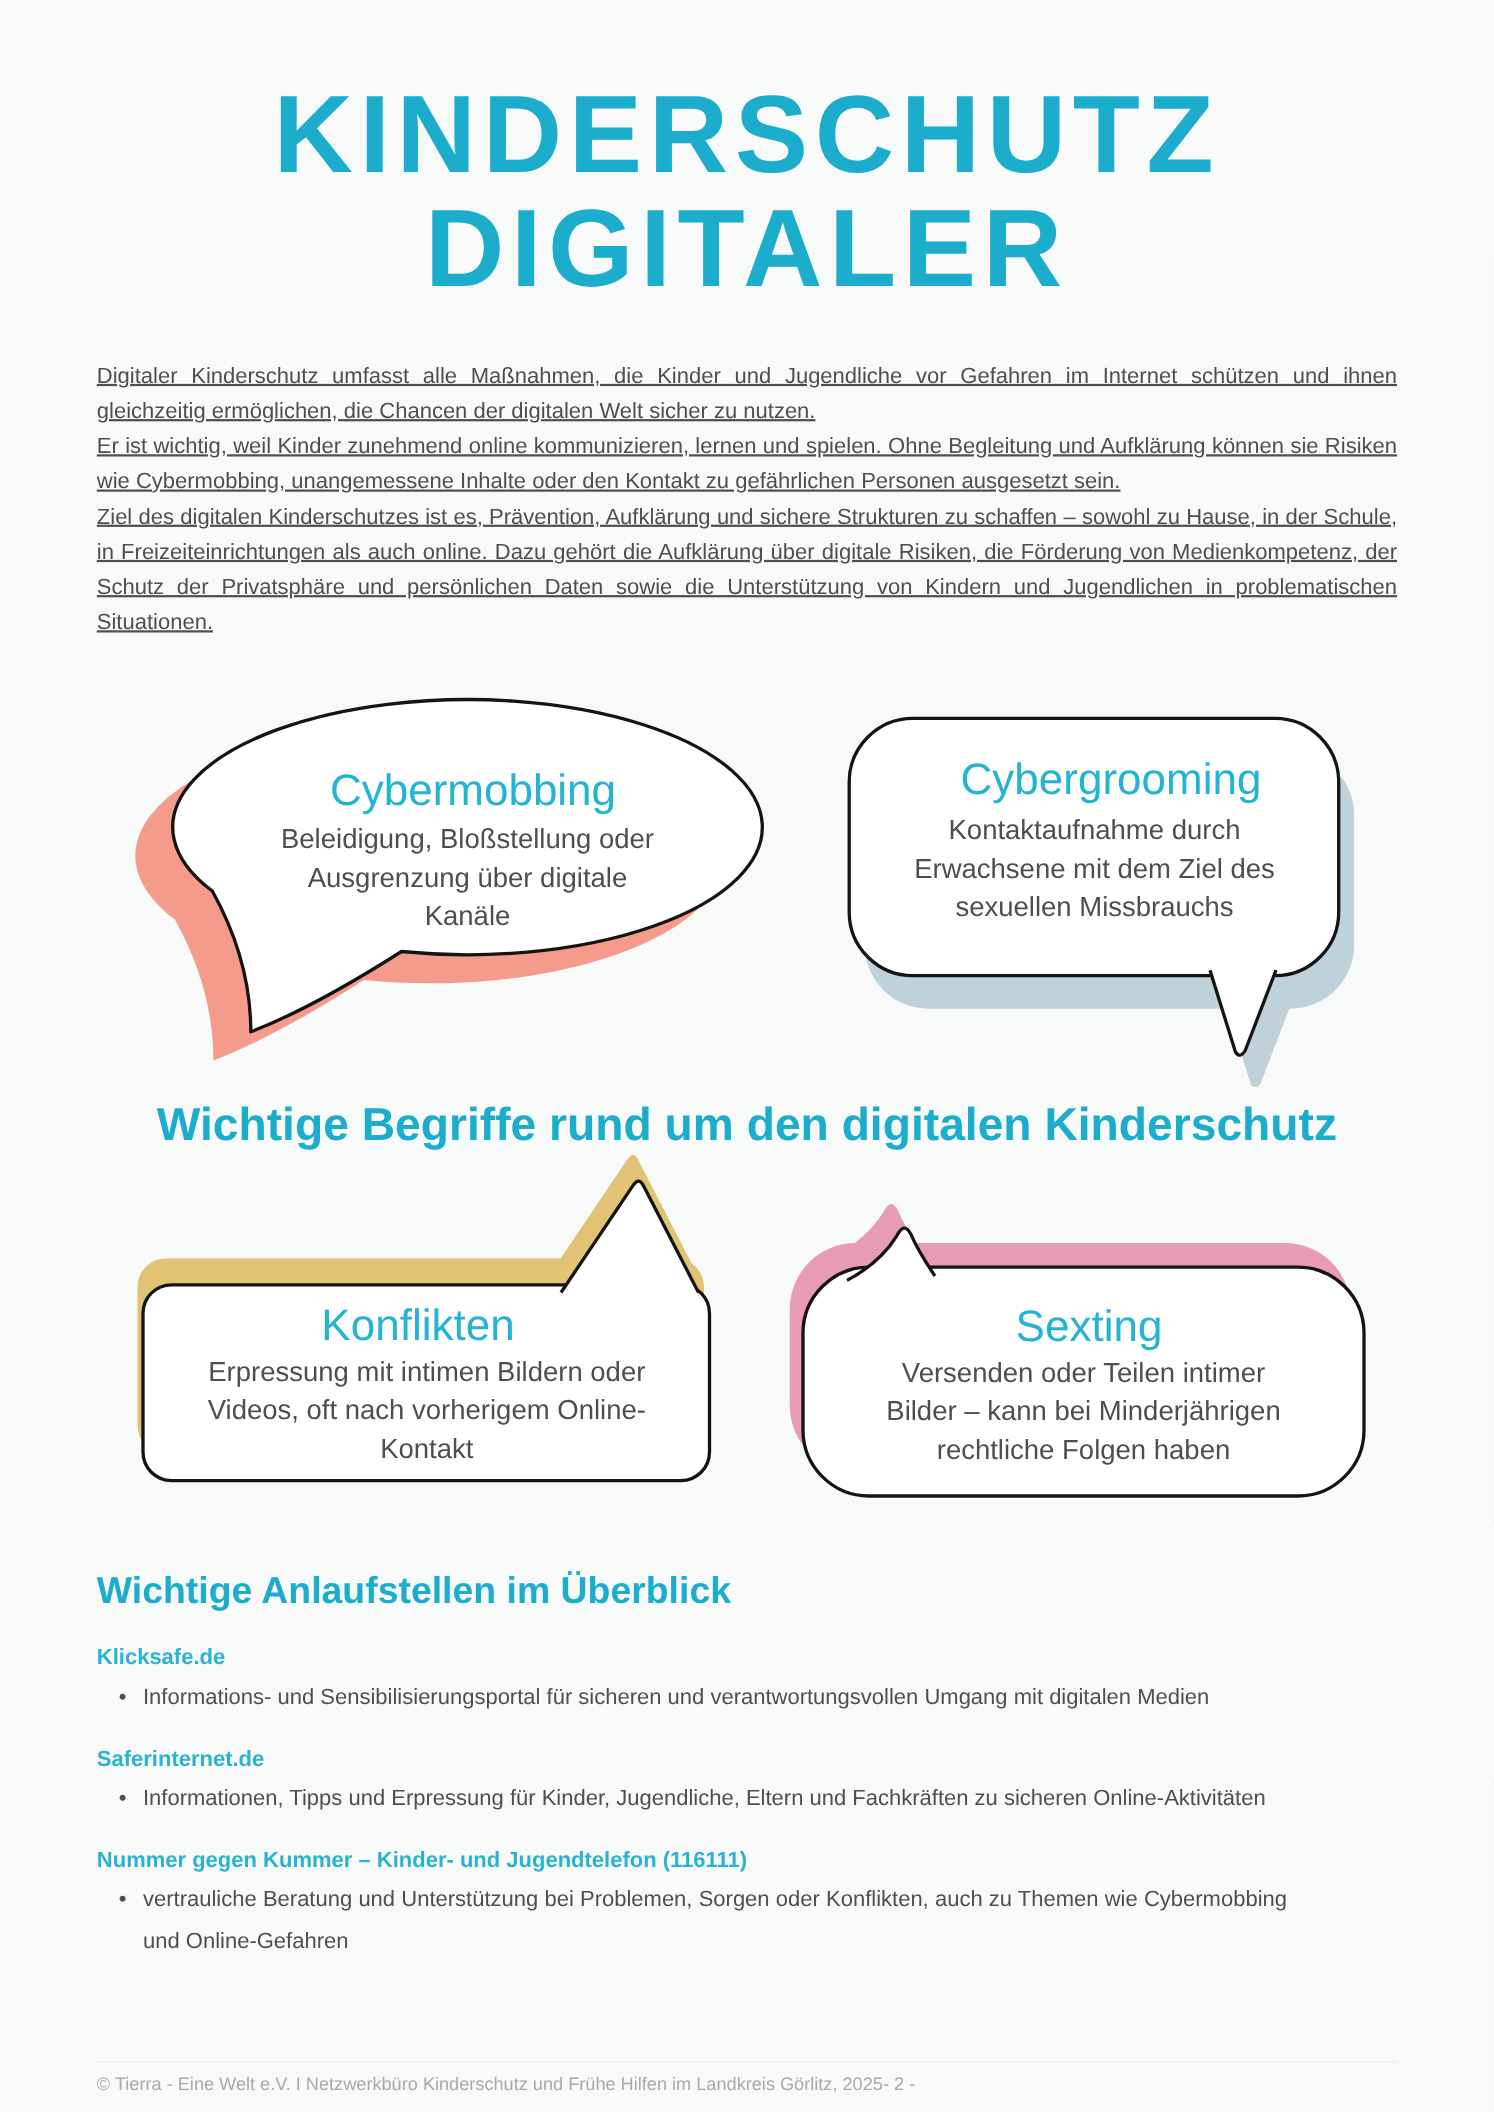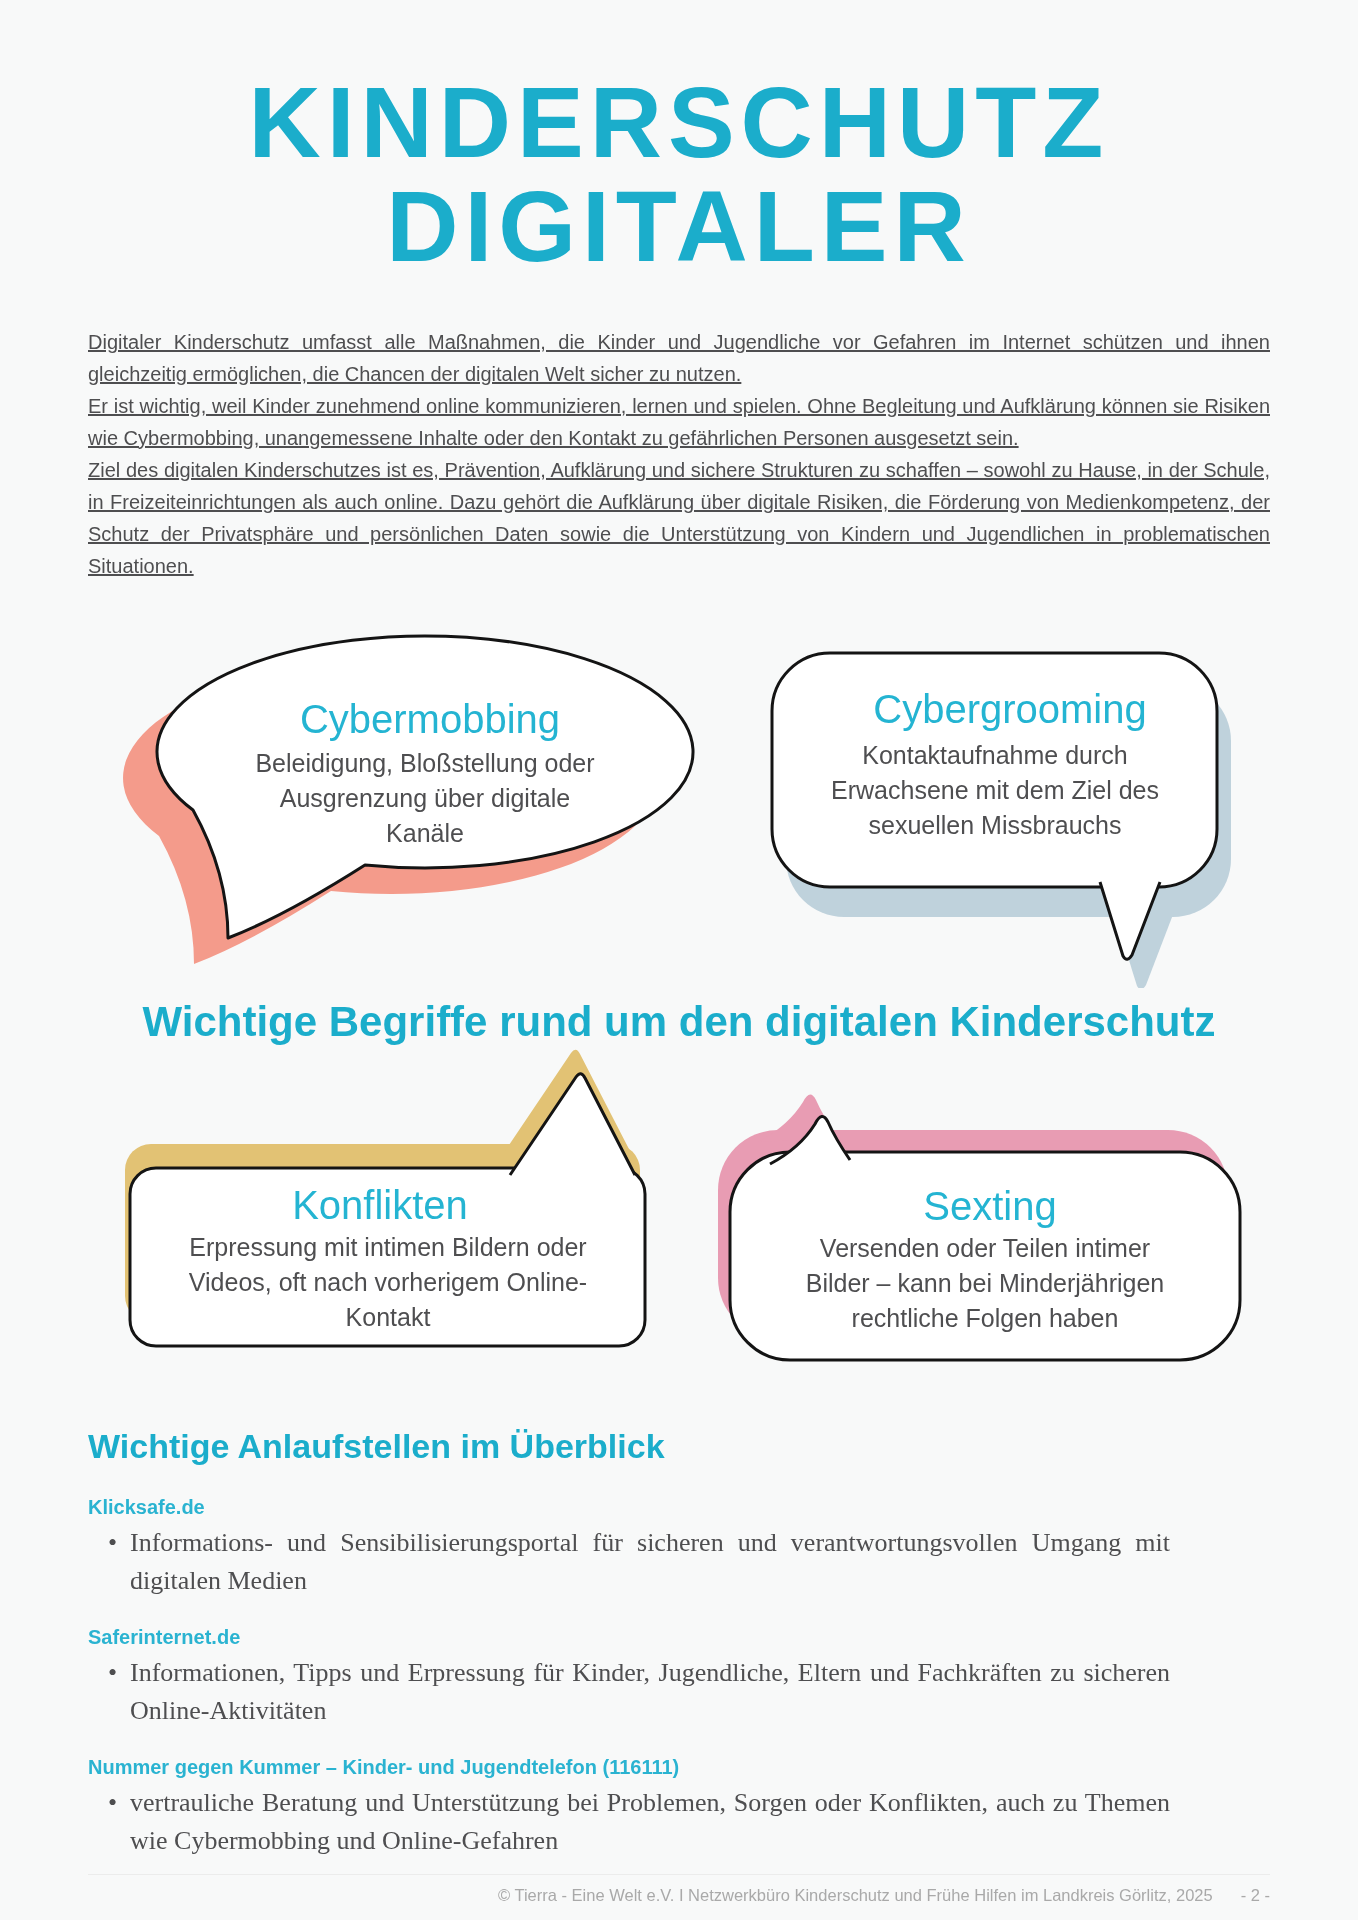--- a/index.html
+++ b/index.html
@@ -70,35 +70,35 @@
   }
   .res-group{margin-top:24px;}
   .res-name{
     margin:8px 0 0 0;
     color:#2ab3d1;font-size:20px;font-weight:700;line-height:26px;
   }
   .res-desc{
     list-style:none;
     margin:4px 0 0 0;padding:0 0 0 42px;
     width:1040px;
-    font-size:26px;line-height:38px;text-align:justify;font-family:Liberation Serif, serif;
+    font-size:20px;line-height:38px;text-align:justify;
   }
   .res-desc li{position:relative;}
   .res-desc li::before{
     content:"\2022";
     position:absolute;left:-22px;top:0;
     color:#4e4e50;
   }
   
   .footer{
     position:absolute;left:88px;right:88px;top:1874px;
     border-top:1px solid #ececec;
     padding-top:11px;
-    display:flex;justify-content:flex-end;
-    color:#a9a9a9;font-size:16.5px;gap:28px;
+    display:flex;justify-content:flex-start;
+    color:#a9a9a9;font-size:16.5px;
   }
 </style>
 </head>
 <body>
 
 <div class="page">
 
   <div class="doc-title">
     <div>KINDERSCHUTZ</div>
     <div>DIGITALER</div>

